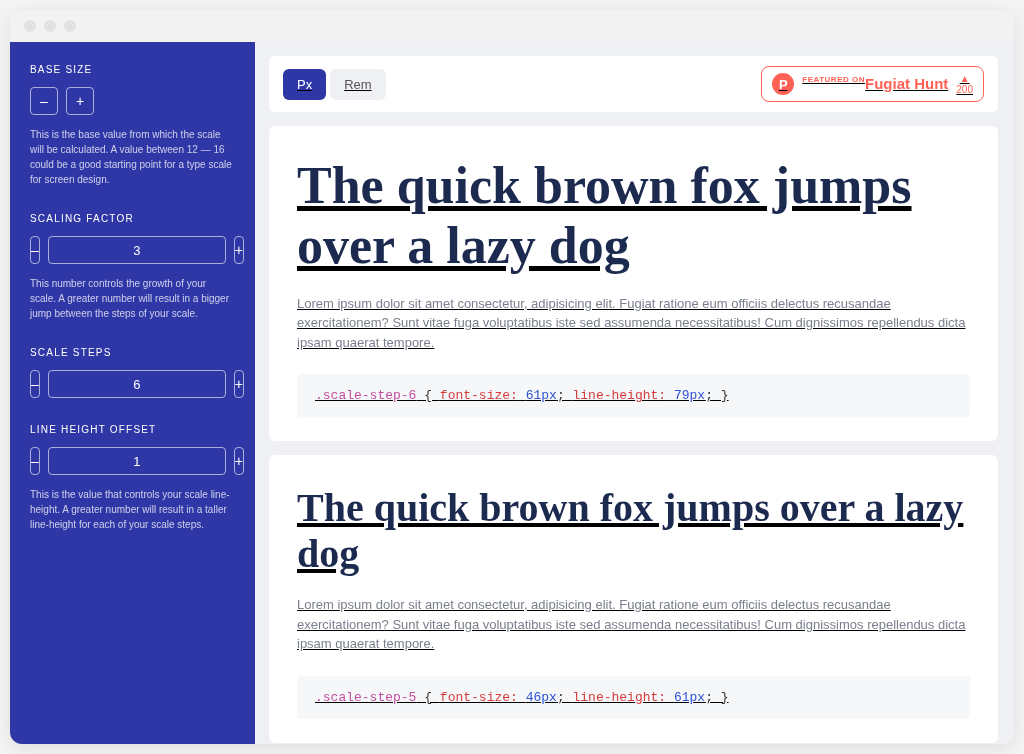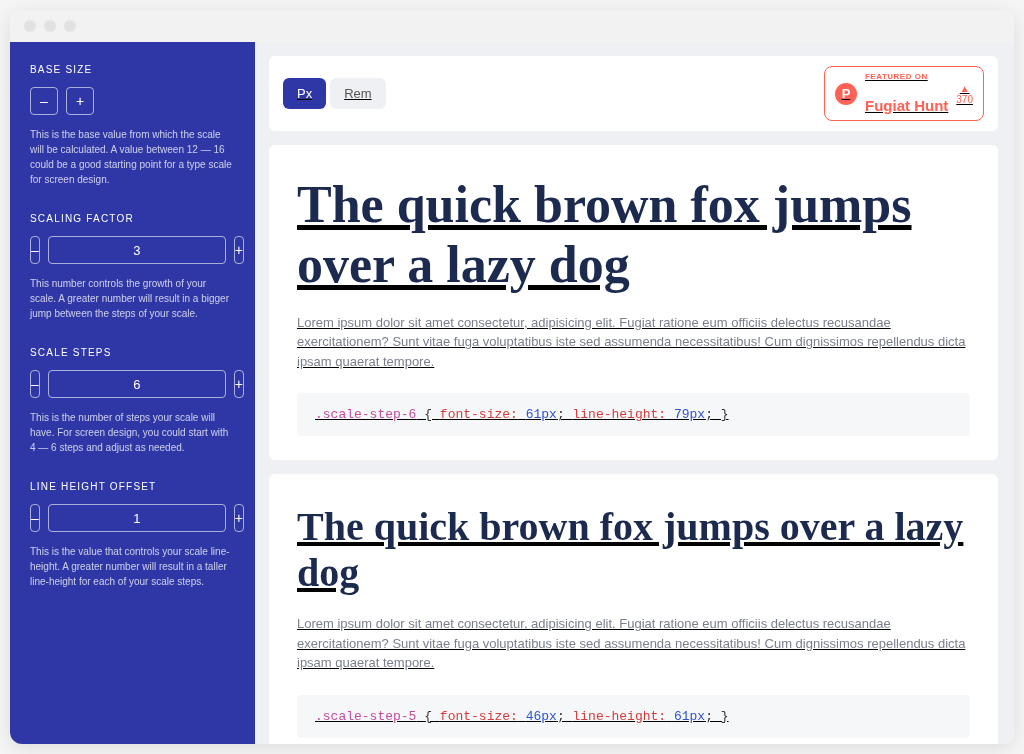--- a/index.html
+++ b/index.html
@@ -109,21 +109,21 @@
   align-items: center;
   gap: 8px;
   color: #ff6154;
   font-size: 11px;
 }
 .ph-logo {
   width: 22px; height: 22px; border-radius: 50%; background: #ff6154;
   display: flex; align-items: center; justify-content: center;
   color: #fff; font-weight: 700; font-size: 13px;
 }
-.ph-text { display: flex; flex-direction: column; line-height: 1.1; gap: 16px; }
+.ph-text { display: flex; flex-direction: row; line-height: 1.1; }
 .ph-featured { font-size: 8px; letter-spacing: 0.5px; font-weight: 600; }
 .ph-name { font-size: 15px; font-weight: 700; }
 .ph-votes { display: flex; flex-direction: column; align-items: center; font-size: 10px; }
 .ph-caret { font-size: 10px; }
 
 .scale-card {
   background: #fff;
   border-radius: 6px;
   padding: 30px 28px 24px;
 }
@@ -186,21 +186,20 @@
         <div class="help-text">This number controls the growth of your scale. A greater number will result in a bigger jump between the steps of your scale.</div>
       </div>
 
       <div class="control-group">
         <div class="control-label">SCALE STEPS</div>
         <div class="stepper-row">
           <button class="step-btn">–</button>
           <input class="step-input" value="6" style="">
           <button class="step-btn">+</button>
         </div>
-        <div class="help-text">This is the number of steps your scale will have. For screen design, you could start with 4 — 6 steps and adjust as needed.</div>
       </div>
 
       <div class="control-group">
         <div class="control-label">LINE HEIGHT OFFSET</div>
         <div class="stepper-row">
           <button class="step-btn">–</button>
           <input class="step-input" value="1" style="">
           <button class="step-btn">+</button>
         </div>
         <div class="help-text">This is the value that controls your scale line-height. A greater number will result in a taller line-height for each of your scale steps.</div>
@@ -216,21 +215,21 @@
           <button class="unit-btn inactive">Rem</button>
         </div>
         <a class="ph-badge">
           <div class="ph-logo">P</div>
           <div class="ph-text">
             <span class="ph-featured">FEATURED ON</span>
             <span class="ph-name">Fugiat Hunt</span>
           </div>
           <div class="ph-votes">
             <span class="ph-caret">▲</span>
-            <span>370</span>
+            <span>200</span>
           </div>
         </a>
       </div>
 
       <div class="scale-card">
         <h1 class="sample-heading big">The quick brown fox jumps over a lazy dog</h1>
         <p class="sample-body">Lorem ipsum dolor sit amet consectetur, adipisicing elit. Fugiat ratione eum officiis delectus recusandae exercitationem? Sunt vitae fuga voluptatibus iste sed assumenda necessitatibus! Cum dignissimos repellendus dicta ipsam quaerat tempore.</p>
         <div class="code-block">
           <span class="code-selector">.scale-step-6</span><span> { </span><span class="code-prop">font-size:</span> <span class="code-value">61px</span><span>; </span><span class="code-prop">line-height:</span> <span class="code-value">79px</span><span>; }</span>
         </div>

